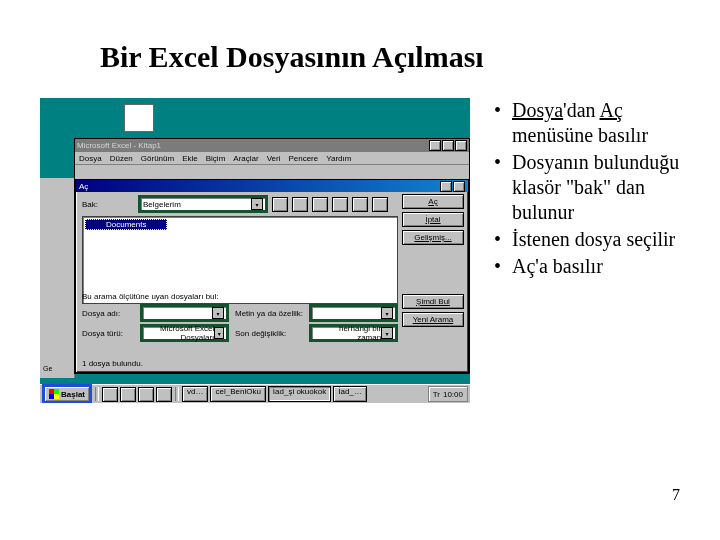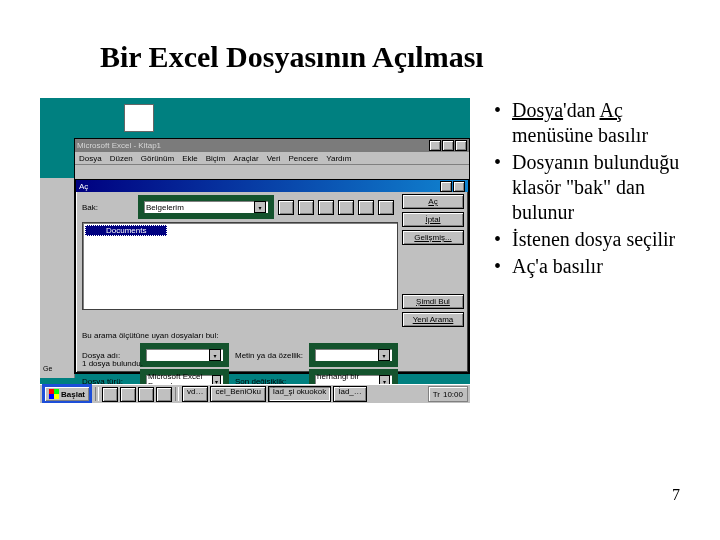--- a/index.html
+++ b/index.html
@@ -144,26 +144,27 @@
     display: flex;
     align-items: center;
     padding: 3px 4px 0 6px;
     gap: 4px;
     font-size: 8px;
   }
   .lbl { width: 52px; }
   .combo {
     height: 12px;
     background: #fff;
-    border: 6px solid #14532d;
+    border: 3px solid #14532d;
     box-shadow: inset 1px 1px #808080;
     display: flex;
     align-items: center;
     padding: 0 2px;
     font-size: 8px;
+    text-align: right;
   }
   .combo .arrow {
     width: 10px; height: 10px;
     background: #c0c0c0;
     border: 1px solid #000;
     margin-left: auto;
     display: flex; align-items: center; justify-content: center;
     font-size: 6px;
   }
   .iconbtn {
@@ -208,21 +209,21 @@
     font-size: 8px;
     text-align: center;
     line-height: 13px;
     text-decoration: underline;
   }
   .dlg-bottom {
     position: absolute;
     left: 6px; right: 70px; top: 112px;
     font-size: 8px;
   }
-  .dlg-bottom .caption { margin-bottom: 3px; margin-top: 39px; }
+  .dlg-bottom .caption { margin-bottom: 3px; }
   .dlg-bottom .row {
     display: flex; align-items: center; gap: 0; margin-bottom: 2px;
   }
   .dlg-bottom .row .l { width: 58px; }
   .dlg-bottom .row .c { flex: 1; }
   .dlg-bottom .row .l2 { width: 74px; padding-left: 6px; }
   .status {
     position: absolute; left: 6px; bottom: 4px; font-size: 8px;
   }
 

